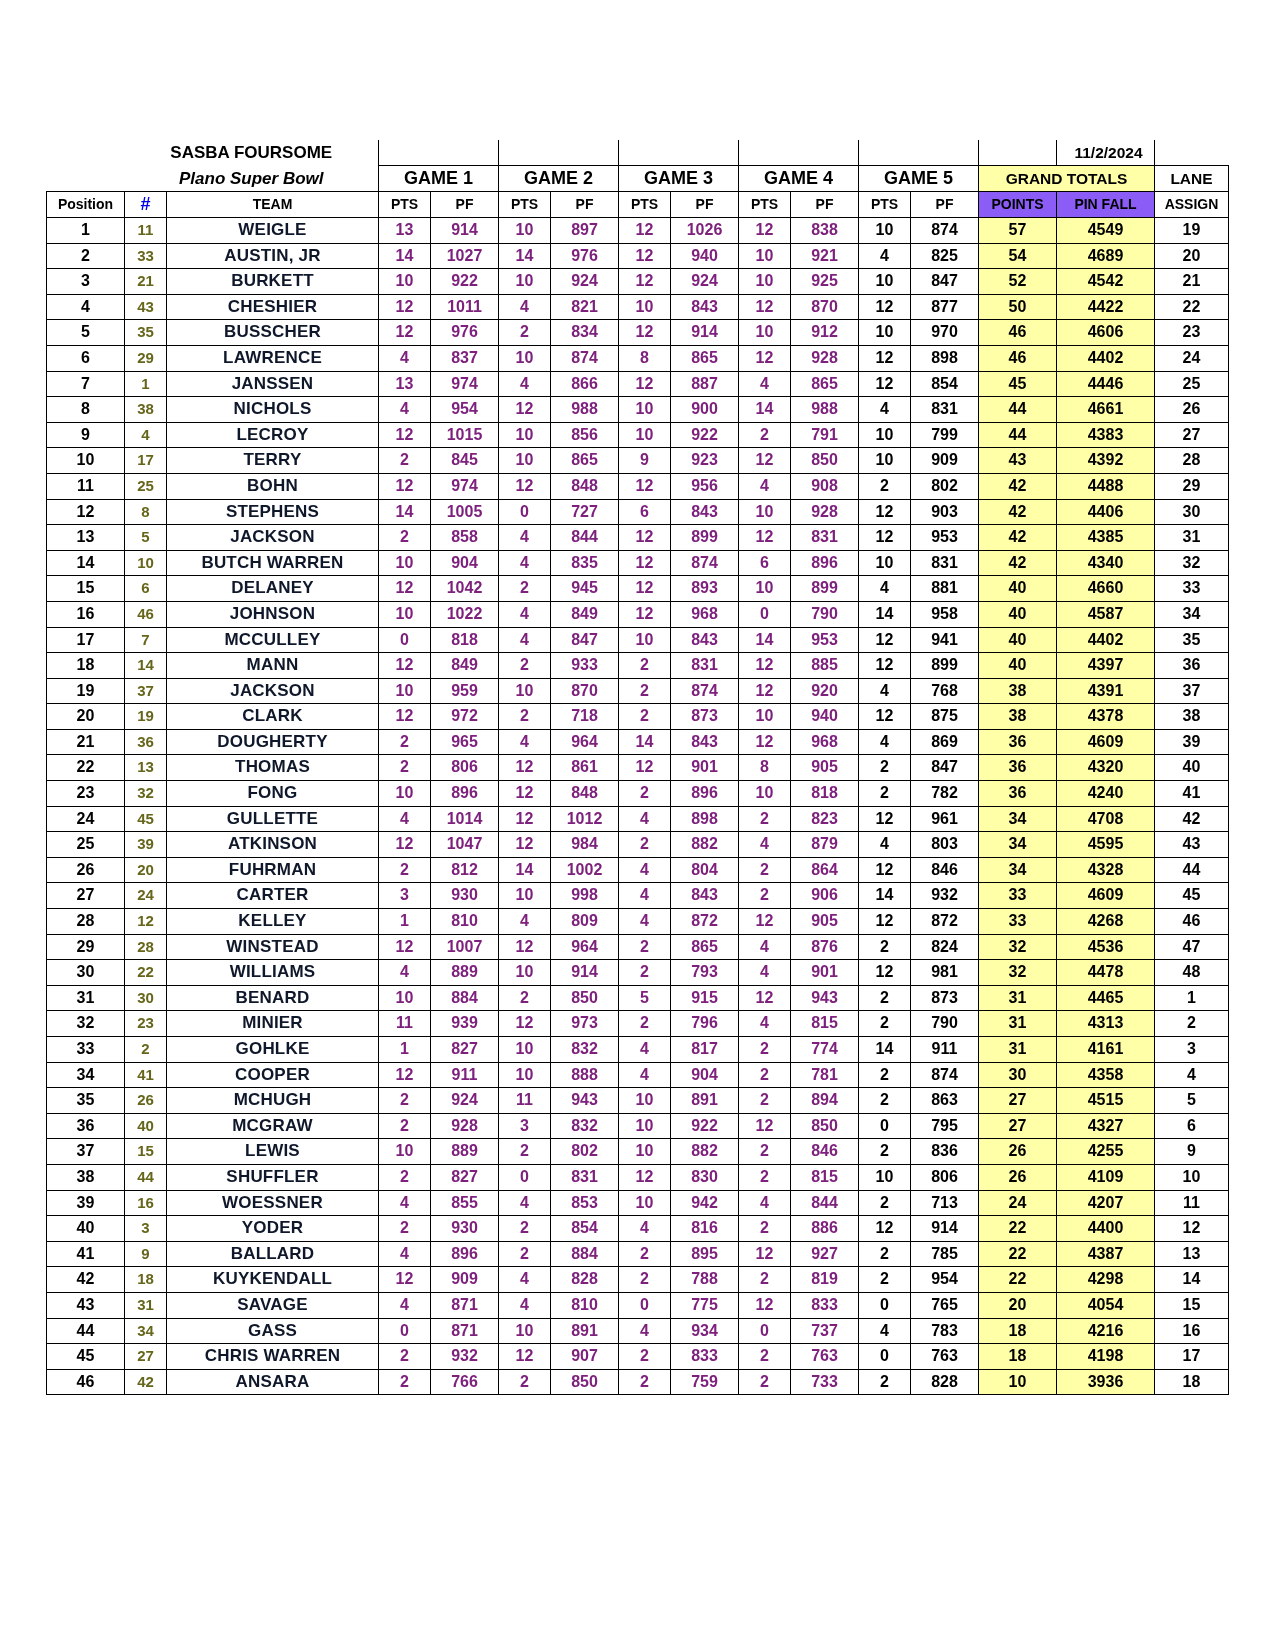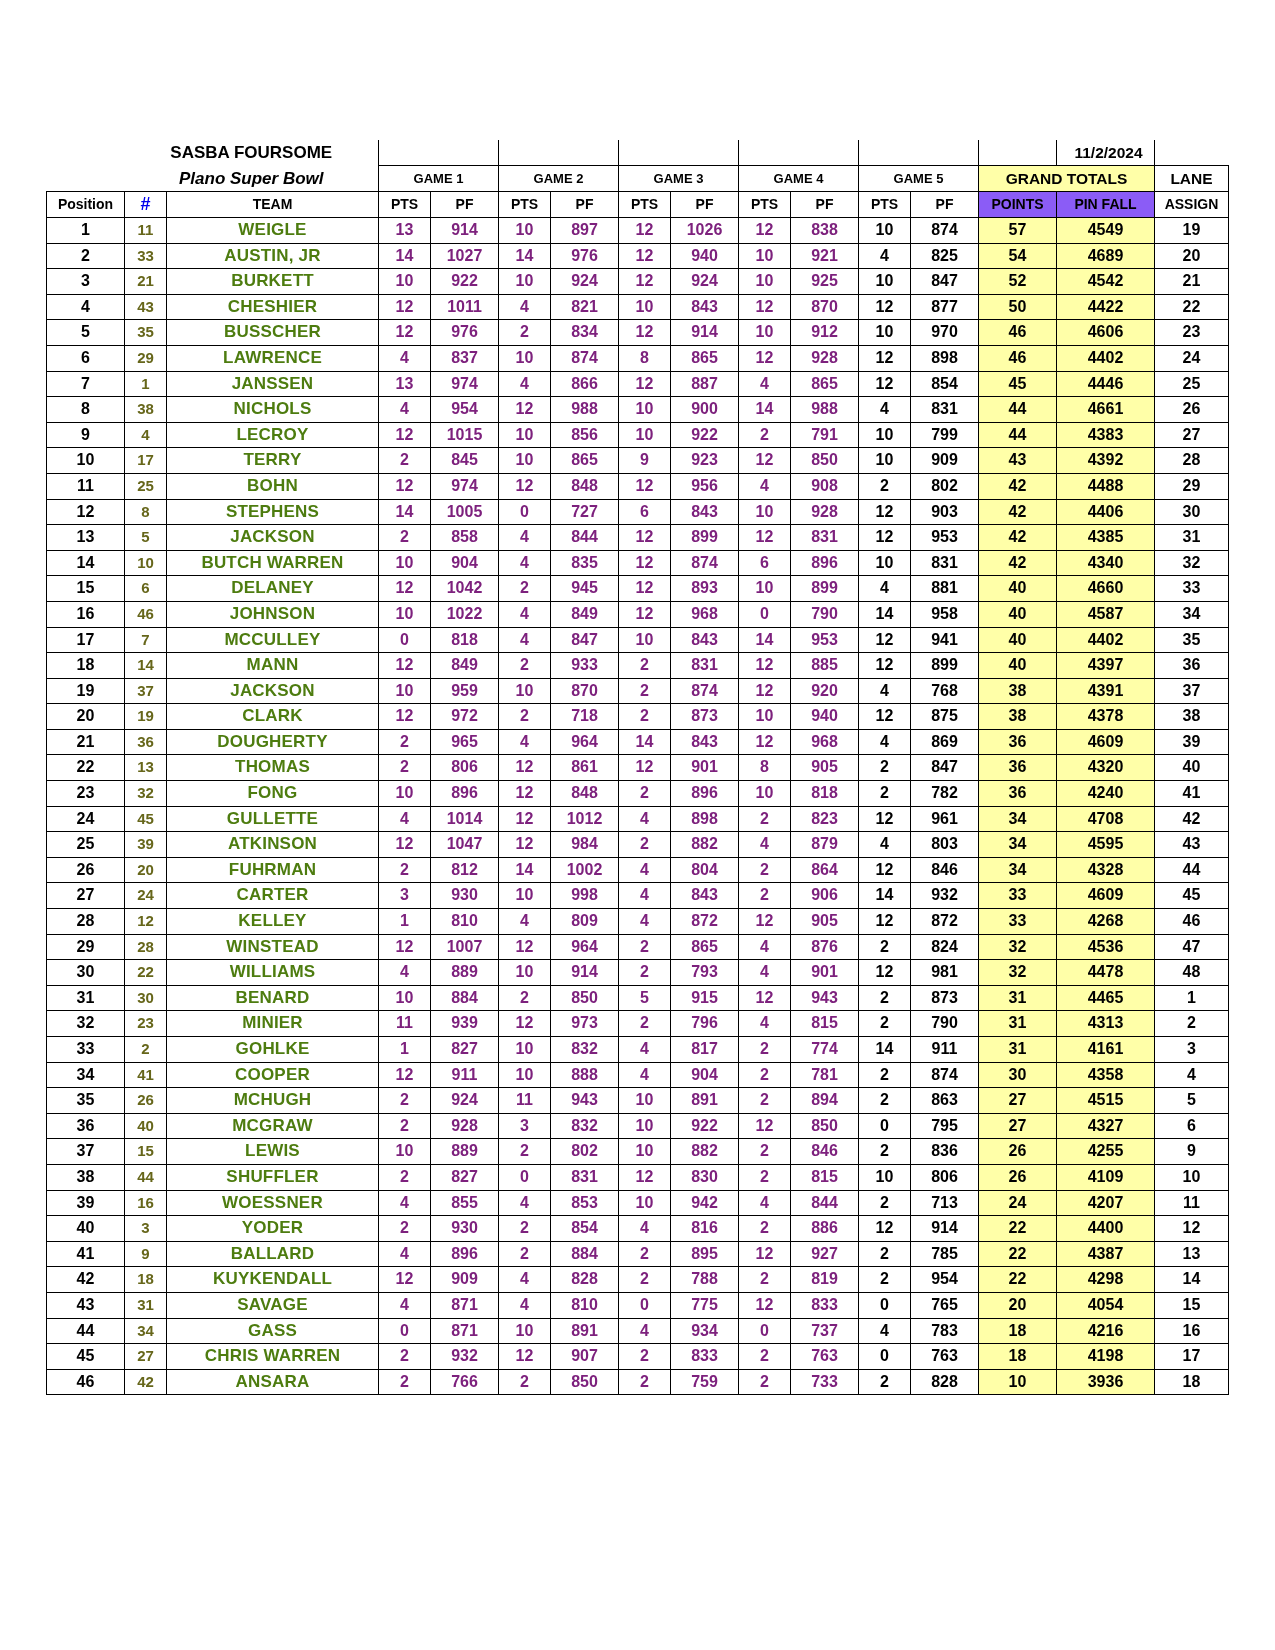--- a/index.html
+++ b/index.html
@@ -69,21 +69,21 @@
     border: none !important;
     border-left: 1.6px solid #000 !important;
     border-right: 1.6px solid #000 !important;
     font-size: 15.5px;
     font-weight: bold;
     text-align: left;
     padding-left: 6px !important;
     margin-left: 24px;
   }
   .gamehdr {
-    font-size: 13px;
+    font-size: 18px;
     font-weight: bold;
     border-top: 1.6px solid #000 !important;
   }
   .grandhdr {
     background: #ffffa8;
     font-size: 15.5px;
     font-weight: bold;
     border-top: 1.6px solid #000 !important;
   }
   .lanehdr {
@@ -92,21 +92,21 @@
     border-top: 1.6px solid #000 !important;
   }
   .colhdr { font-size: 14px; font-weight: bold; }
   .colhdr.yellow { background: #8b5cf6; }
   .colhdr.hash { color: #0000ee; font-size: 18px; }
   .pos-hdr { font-size: 14px; }
 
   
   .cell-pos    { color: #000000; font-size: 16px; }
   .cell-num    { color: #66661a; font-size: 15px; }
-  .cell-team   { color: #4d7c0f; font-size: 17px; letter-spacing: 0.2px; }
+  .cell-team   { color: #0f172a; font-size: 17px; letter-spacing: 0.2px; }
   .cell-purple { color: #7d217d; font-size: 16px; }
   .cell-black  { color: #000000; font-size: 16px; }
   .cell-yellow { background: #ffffa8; color: #000000; font-size: 16px; }
   .cell-lane   { color: #000000; font-size: 16px; }
 
   tr.datarow td { height: 24.6px; line-height: 24.6px; }
 </style>
 </head>
 <body>
 

